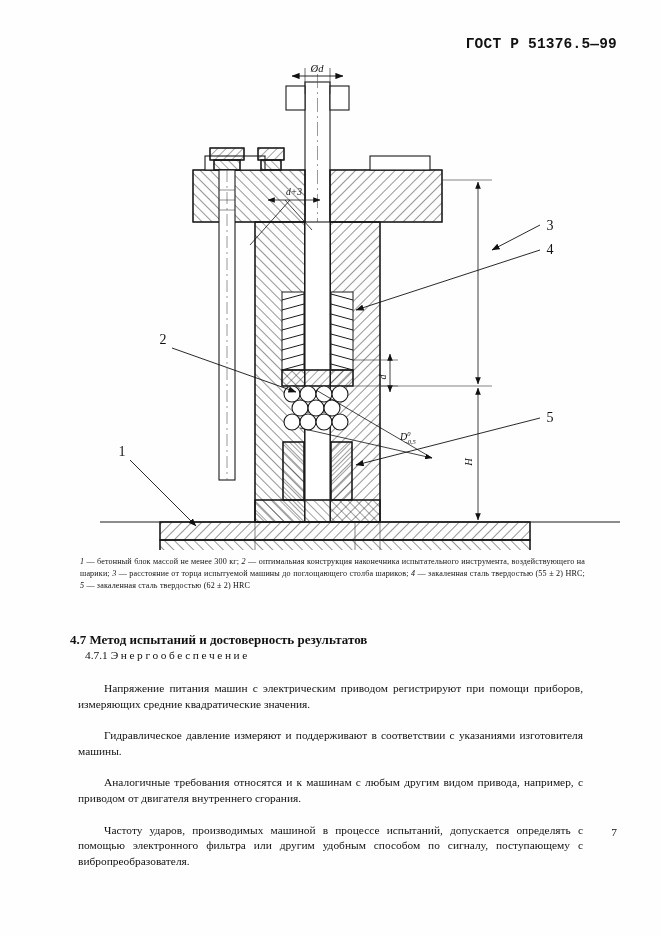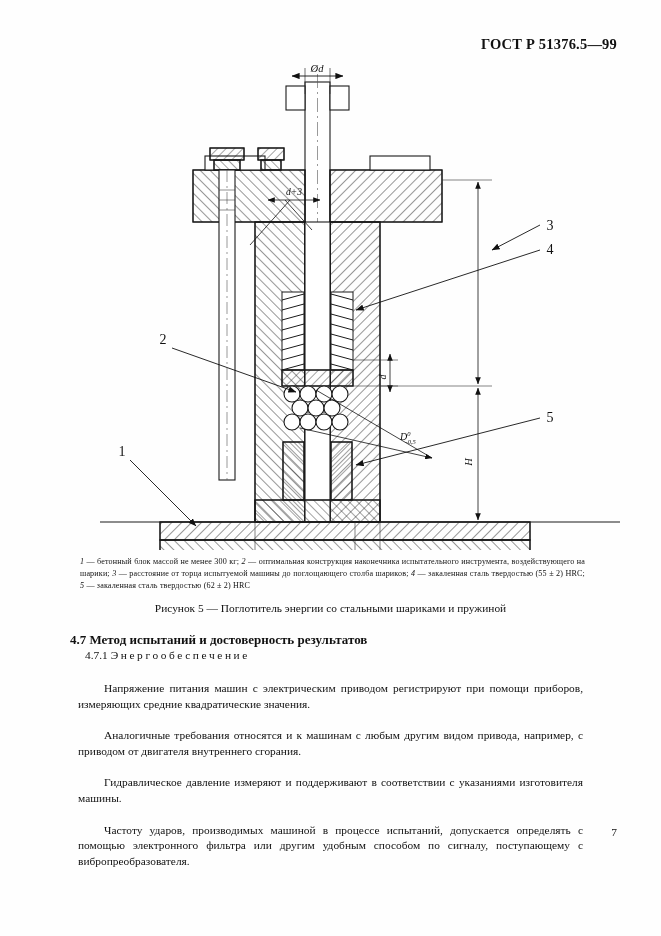--- a/index.html
+++ b/index.html
@@ -10,21 +10,21 @@
     color:#111;
     position:relative;
     overflow:hidden;
   }
   .page{
     position:absolute;inset:0;
     background:#fefefe;
   }
   .header{
     position:absolute;top:36px;right:44px;
-    font-family:Liberation Serif, serif;
+    font-family:Liberation Mono, monospace;
     font-weight:bold;font-size:14.5px;
     letter-spacing:.2px;
   }
   .figure{
     position:absolute;top:60px;left:0;width:661px;height:490px;text-align:center;
   }
   .figure svg{display:block;}
   .caption-block{
     position:absolute;top:556px;left:80px;width:505px;
     font-size:8.1px;line-height:12px;
@@ -266,28 +266,27 @@
       </g>
       <text x="550" y="362" font-size="14" text-anchor="middle" fill="#111">5</text>
 
     </svg>
   </div>
 
   <div class="caption-block">
     <i>1</i><span> — бетонный  блок  массой   не менее  300 кг;  </span><i>2</i><span> — оптимальная  конструкция  наконечника  испытательного инструмента, воздействующего  на  шарики;  </span><i>3</i><span> — расстояние  от торца испытуемой машины до поглощающего столба шариков; </span><i>4</i><span> — закаленная сталь твердостью (55 ± 2) HRC; </span><i>5</i><span> — закаленная сталь твердостью (62 ± 2) HRC</span>
   </div>
 
-  <div class="fig-title">Рисунок 5 — Поглотитель энергии со стальными шариками и пружиной</div>
 
   <div class="sec-head">4.7  Метод испытаний и достоверность результатов</div>
 
   <div class="subsec-head"><span>4.7.1 </span><span class="spaced">Энергообеспечение</span></div>
 
   <div class="body-text">
     <p>Напряжение питания машин с электрическим приводом регистрируют при помощи приборов, измеряющих средние квадратические значения.</p>
+    <p>Гидравлическое давление измеряют и поддерживают в соответствии с указаниями изготовителя машины.</p>
     <p>Аналогичные требования относятся и к машинам с любым другим видом привода, например, с приводом от двигателя внутреннего сгорания.</p>
-    <p>Гидравлическое давление измеряют и поддерживают в соответствии с указаниями изготовителя машины.</p>
     <p>Частоту ударов, производимых машиной в процессе испытаний, допускается определять с помощью электронного фильтра или другим удобным способом по сигналу, поступающему с вибропреобразователя.</p>
   </div>
 
   <div class="pagenum">7</div>
 
 </div>
 
 </body></html>

